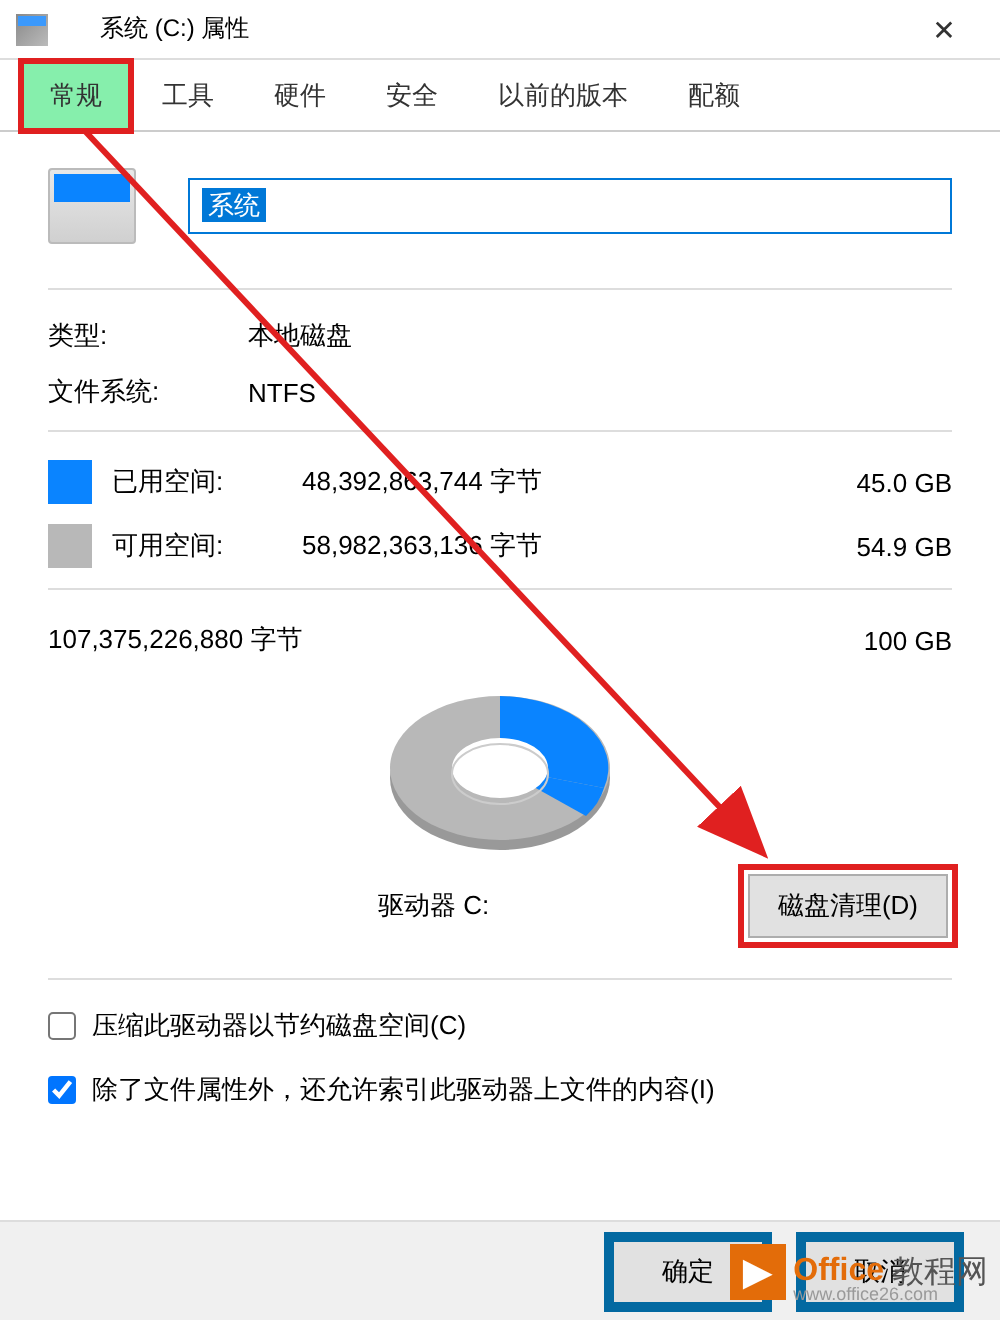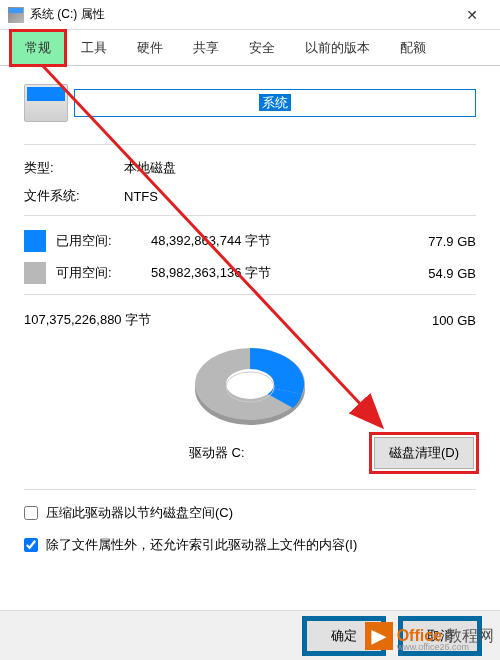--- a/index.html
+++ b/index.html
@@ -24,21 +24,21 @@
       margin-right: 6px;
       background: linear-gradient(135deg, #888 0%, #bbb 100%);
       position: relative;
     }
     .titlebar-icon::before {
       content: "";
       position: absolute;
       top: 1px; left: 1px; right: 1px; height: 5px;
       background: #3b99fc;
     }
-    .titlebar-title { flex: 1; font-size: 12px; }
+    .titlebar-title { flex: 1; font-size: 12px; margin-left: 20px; }
     .titlebar-close {
       width: 40px; height: 28px;
       display: flex; align-items: center; justify-content: center;
       font-size: 14px; color: #333;
       cursor: pointer;
     }
     .tabs {
       display: flex;
       padding: 0 10px;
       border-bottom: 1px solid #ccc;
@@ -62,23 +62,22 @@
     .tab.highlighted {
       outline: 3px solid #e02020;
       outline-offset: -2px;
     }
     .content {
       padding: 18px 24px 10px 24px;
     }
     .drive-row {
       display: flex;
       align-items: center;
-      gap: 6px;
+      gap: 26px;
       margin-bottom: 22px;
-      text-align: center;
     }
     .drive-icon {
       width: 44px; height: 38px;
       background: linear-gradient(#e8e8e8 0%, #d0d0d0 100%);
       border: 1px solid #bbb;
       border-radius: 2px;
       position: relative;
     }
     .drive-icon::before {
       content: "";
@@ -219,21 +218,20 @@
 <div class="titlebar">
   <div class="titlebar-icon"></div>
   <div class="titlebar-title">系统 (C:) 属性</div>
   <div class="titlebar-close">✕</div>
 </div>
 
 <div class="tabs">
   <div class="tab active highlighted">常规</div>
   <div class="tab">工具</div>
   <div class="tab">硬件</div>
-  <div class="tab">共享</div>
   <div class="tab">安全</div>
   <div class="tab">以前的版本</div>
   <div class="tab">配额</div>
 </div>
 
 <div class="content">
   <div class="drive-row">
     <div class="drive-icon"></div>
     <div class="drive-name"><span>系统</span></div>
   </div>
@@ -248,21 +246,21 @@
     <div class="info-label">文件系统:</div>
     <div class="info-value">NTFS</div>
   </div>
 
   <div class="divider"></div>
 
   <div class="space-row">
     <div class="swatch used"></div>
     <div class="space-label">已用空间:</div>
     <div class="space-bytes">48,392,863,744 字节</div>
-    <div class="space-size">77.9 GB</div>
+    <div class="space-size">45.0 GB</div>
   </div>
   <div class="space-row">
     <div class="swatch free"></div>
     <div class="space-label">可用空间:</div>
     <div class="space-bytes">58,982,363,136 字节</div>
     <div class="space-size">54.9 GB</div>
   </div>
 
   <div class="divider"></div>
 

